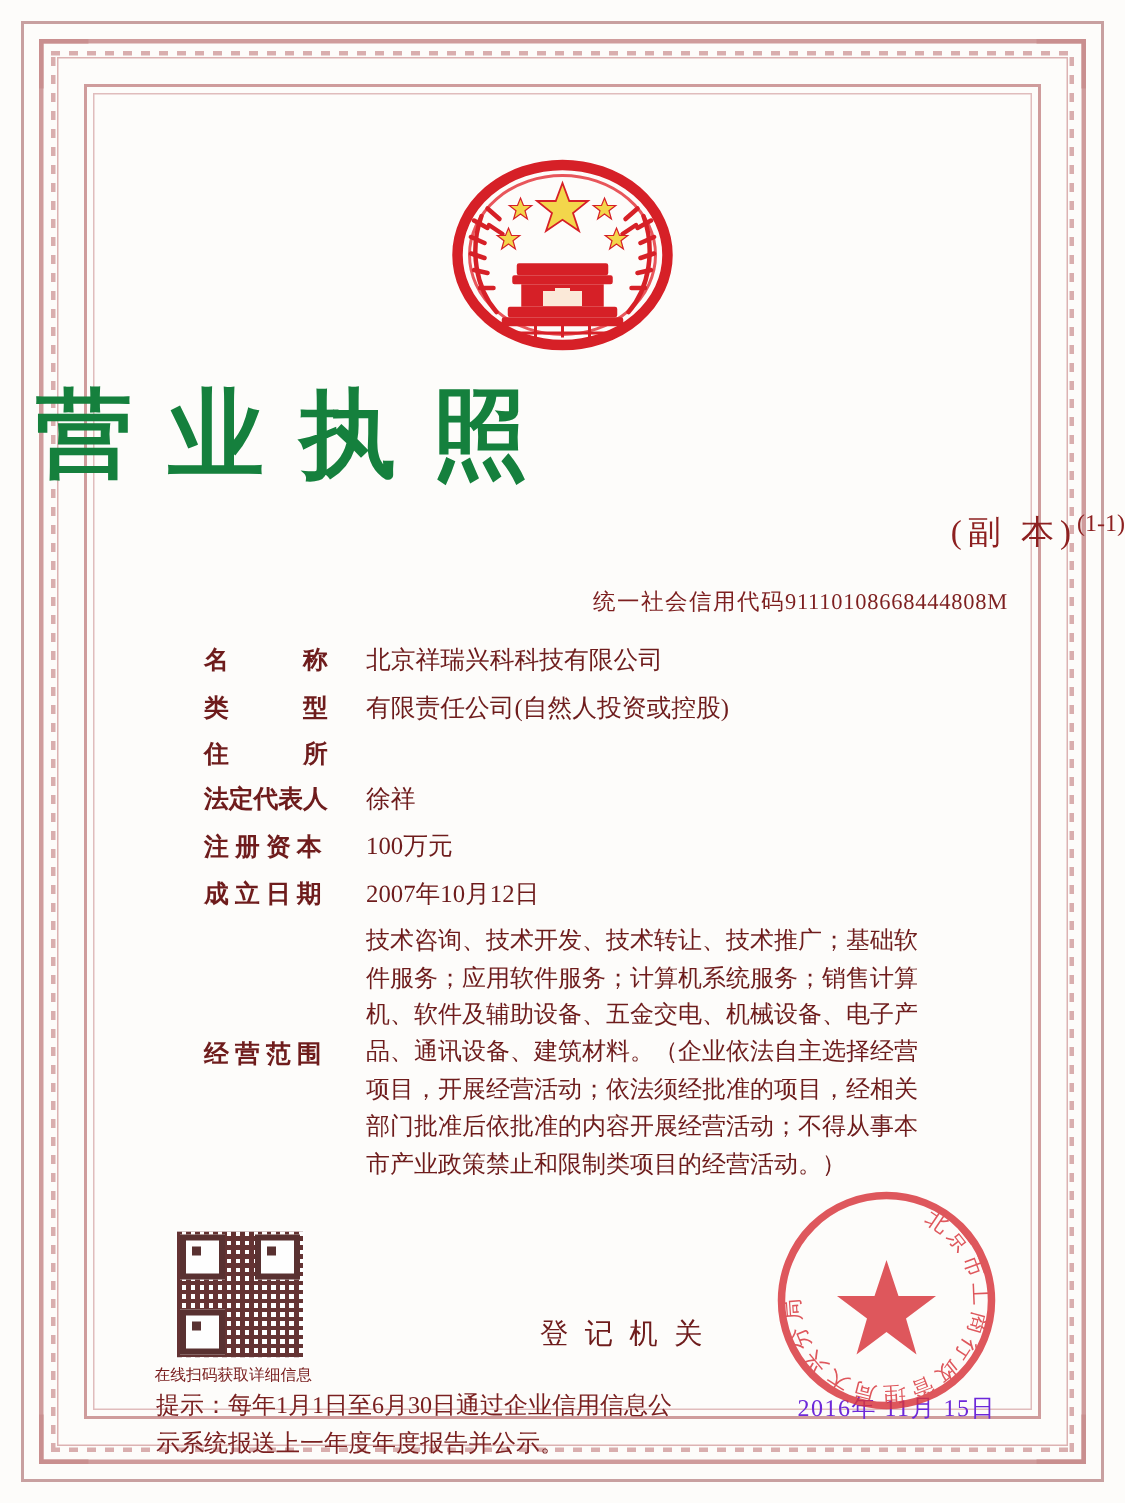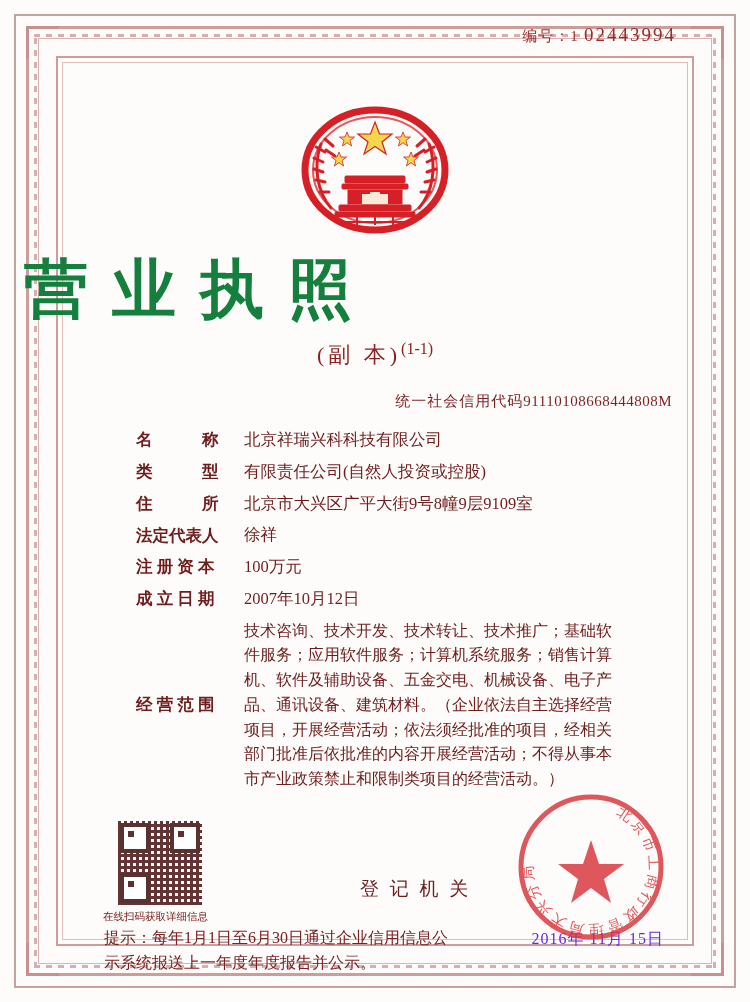--- a/index.html
+++ b/index.html
@@ -133,21 +133,21 @@
     font-weight: bold;
     color: #15803d;
     text-indent: 24px;
     font-family: "DejaVu Serif", "Liberation Serif", serif;
   }
   #subtitle {
     position: absolute;
     left: 0;
     right: 0;
     top: 340px;
-    text-align: center;
+    text-align: right;
     color: #8d2020;
     font-size: 22px;
   }
   #subtitle .sub-main { letter-spacing: 4px; }
   #subtitle .sub-sup {
     font-size: 16px;
     vertical-align: super;
     letter-spacing: 0;
   }
 
@@ -299,24 +299,20 @@
 
   <div class="frame-outer"></div>
   <div class="frame-band"></div>
   <div class="frame-inner"></div>
   <div class="frame-inner2"></div>
   <div class="corner tl"></div>
   <div class="corner tr"></div>
   <div class="corner bl"></div>
   <div class="corner br"></div>
 
-  <div id="serial">
-    <span class="serial-label">编号：1</span>
-    <span class="serial-value">02443994</span>
-  </div>
 
   <div id="emblem">
     <svg viewBox="0 0 148 135" width="148" height="135" aria-hidden="true">
 
       <ellipse cx="74" cy="66" rx="70" ry="60" fill="none" stroke="#d62027" stroke-width="7"></ellipse>
       <ellipse cx="74" cy="66" rx="62" ry="53" fill="none" stroke="#e8565b" stroke-width="2"></ellipse>
 
       <g stroke="#d62027" stroke-width="3" fill="none" stroke-linecap="round">
         <path d="M20 40 C12 62 16 88 30 104"></path>
         <path d="M128 40 C136 62 132 88 118 104"></path>
@@ -368,21 +364,20 @@
     <div class="field-row">
       <div class="field-label">名　　　称</div>
       <div class="field-value">北京祥瑞兴科科技有限公司</div>
     </div>
     <div class="field-row">
       <div class="field-label">类　　　型</div>
       <div class="field-value">有限责任公司(自然人投资或控股)</div>
     </div>
     <div class="field-row">
       <div class="field-label">住　　　所</div>
-      <div class="field-value">北京市大兴区广平大街9号8幢9层9109室</div>
     </div>
     <div class="field-row">
       <div class="field-label">法定代表人</div>
       <div class="field-value">徐祥</div>
     </div>
     <div class="field-row">
       <div class="field-label">注 册 资 本</div>
       <div class="field-value">100万元</div>
     </div>
     <div class="field-row">

